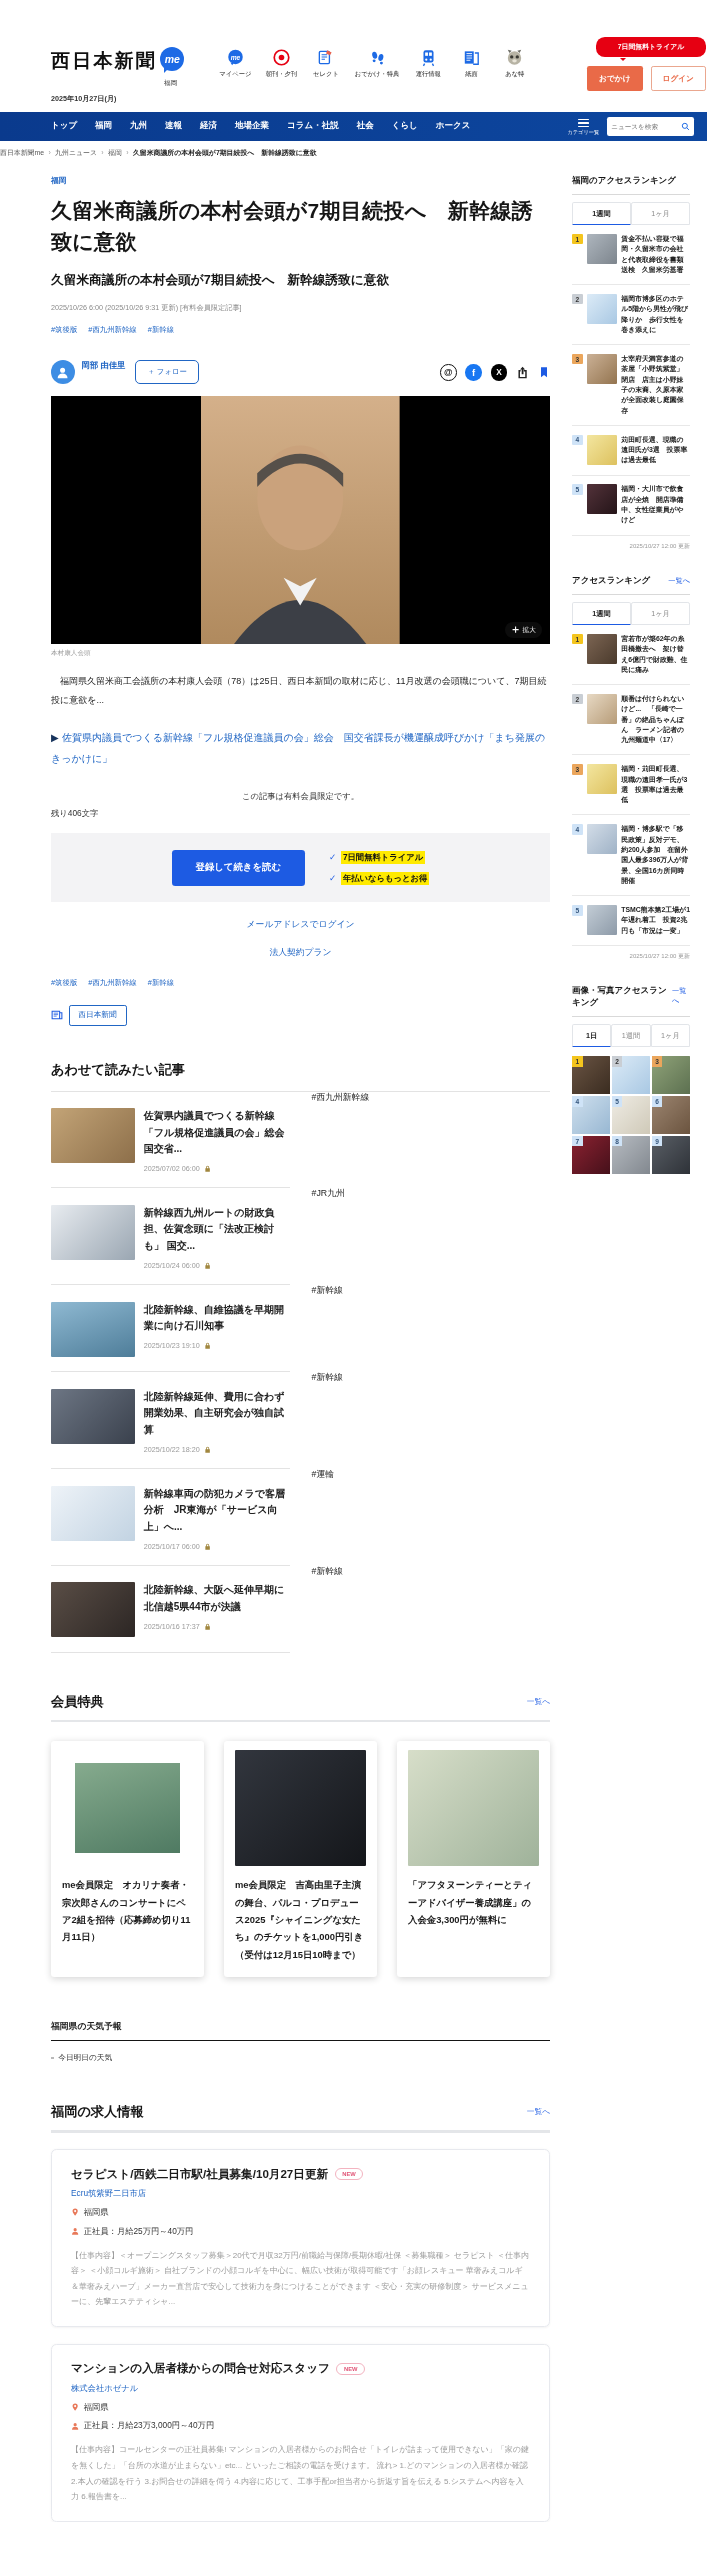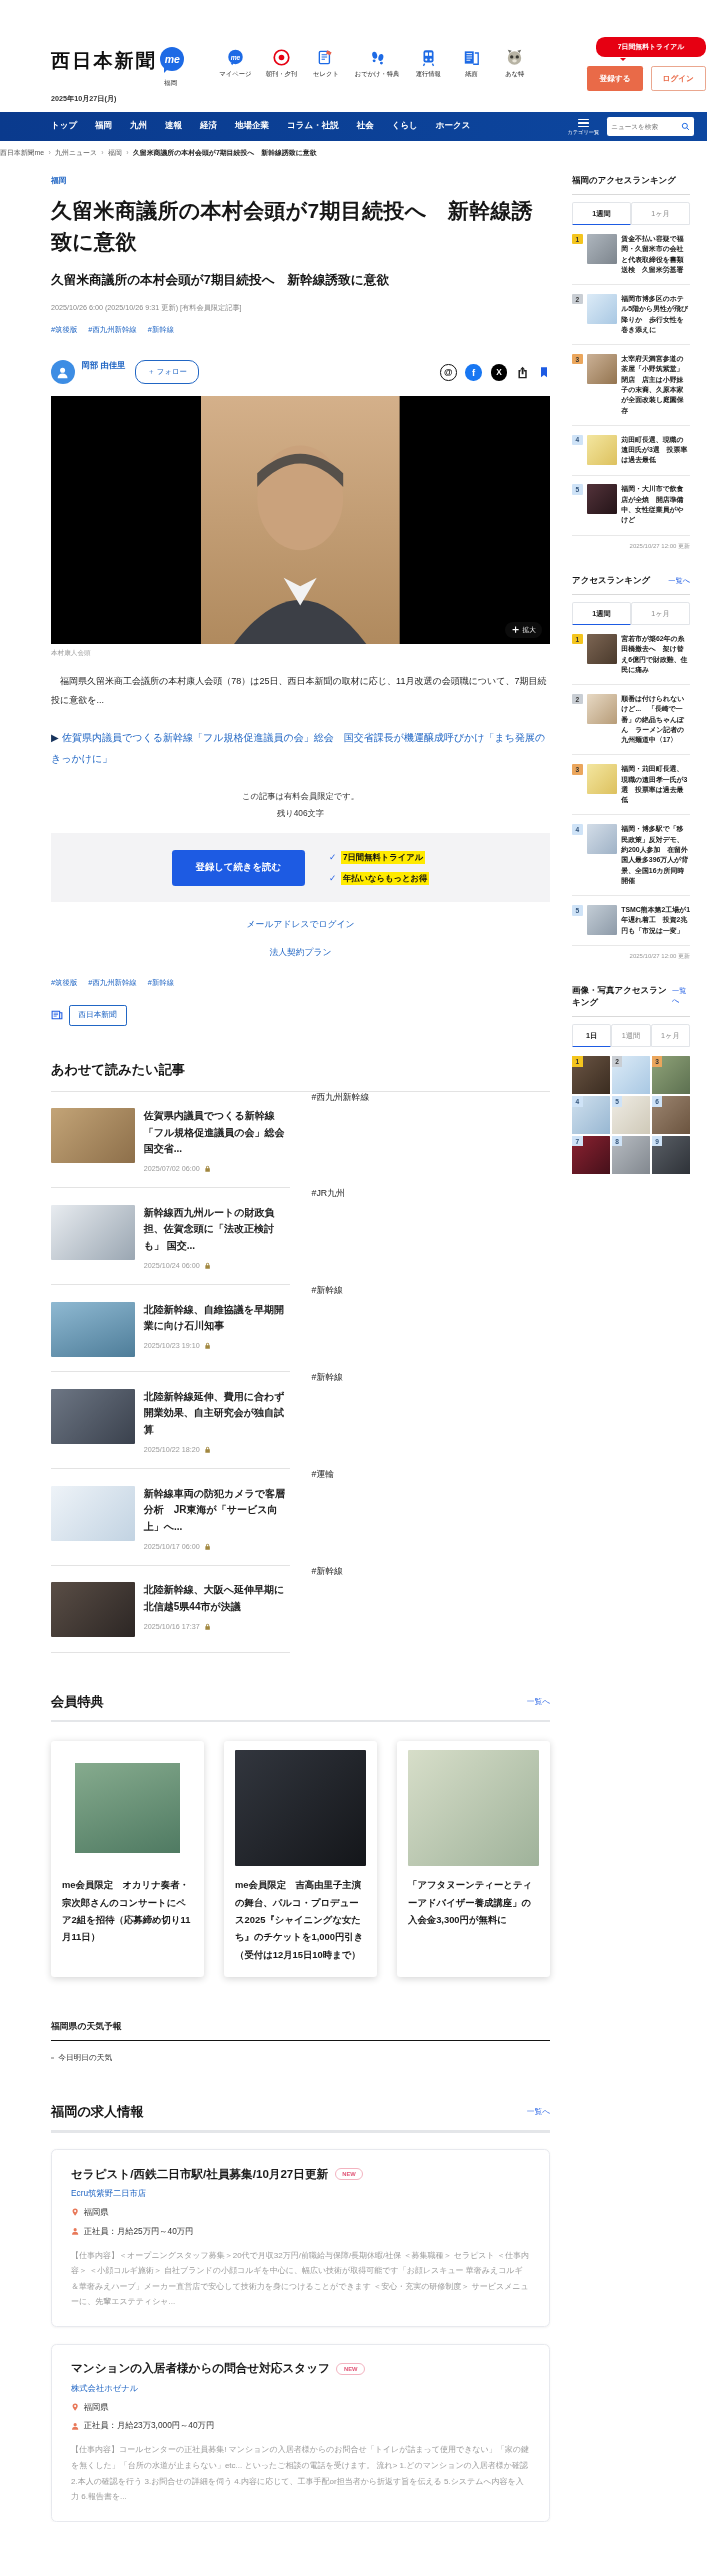--- a/index.html
+++ b/index.html
@@ -52,36 +52,36 @@
   
   .cat-link { color: #2166c4; font-size: 7.7px; font-weight: bold; }
   h1.title { font-size: 21px; line-height: 1.5; color: #161616; margin-top: 8.8px; letter-spacing: 0.3px; }
   h2.subtitle { font-size: 12.7px; line-height: 1.6; color: #161616; margin-top: 12px; }
   .dateline { color: #8a8a8a; font-size: 7.2px; margin-top: 13.2px; }
   .tagrow { display: flex; gap: 11px; margin-top: 12px; }
   .tagrow a { color: #2166c4; font-size: 7.4px; }
   .author-row { display: flex; margin-top: 25px; }
   .avatar { width: 24px; height: 24px; border-radius: 50%; background: #3d8de4; display: flex; align-items: center; justify-content: center; }
   .author-name { color: #2166c4; font-size: 8.3px; font-weight: bold; margin-left: 6.6px; }
-  .btn-follow { border: 0.6px solid #2166c4; color: #2166c4; background: #fff; font-size: 7.4px; padding: 4.4px 11px; border-radius: 10px; margin-left: 10px; cursor: pointer; }
+  .btn-follow { border: 0.6px solid #2166c4; color: #2166c4; background: #fff; font-size: 7.4px; padding: 4.4px 11px; border-radius: 5px; margin-left: 10px; cursor: pointer; }
   .share-row { margin-left: auto; display: flex; align-items: center; gap: 8.8px; }
   .sicon { width: 16.5px; height: 16.5px; border-radius: 50%; display: flex; align-items: center; justify-content: center; font-weight: bold; cursor: pointer; }
   .sicon.threads { border: 1.1px solid #111; color: #111; font-size: 8.8px; }
   .sicon.fb { background: #1877f2; color: #fff; font-size: 9.4px; }
   .sicon.x { background: #000; color: #fff; font-size: 8.3px; }
 
   .photo { position: relative; background: #000; height: 248px; margin-top: 12px; display: flex; justify-content: center; overflow: hidden; }
   .photo svg { height: 100%; }
   .expand-btn { position: absolute; right: 7.7px; bottom: 6.6px; background: rgba(20,20,20,.62); color: #fff; border-radius: 8.8px; padding: 3.3px 6.6px; font-size: 6.6px; display: flex; align-items: center; gap: 3.3px; cursor: pointer; }
   .caption { font-size: 6.6px; color: #999; margin-top: 4.4px; }
   .lead { font-size: 9px; line-height: 2.15; margin-top: 14.3px; color: #222; }
   .rel-link { display: block; margin-top: 16.5px; font-size: 10px; line-height: 2.1; color: #2166c4; }
   .rel-link .tri { color: #16335c; margin-right: 3.3px; }
   .pay-note { text-align: center; font-size: 8.3px; margin-top: 22px; color: #333; }
-  .pay-remain { text-align: center; font-size: 8.3px; margin-top: 5.5px; color: #333; }
+  .pay-remain { text-align: left; font-size: 8.3px; margin-top: 5.5px; color: #333; }
   .paybox { background: #f3f3f5; margin-top: 14.3px; padding: 16.5px 11px; display: flex; align-items: center; justify-content: center; gap: 24px; }
   .btn-read { background: #1d5be3; color: #fff; font-size: 9.4px; font-weight: bold; border: none; border-radius: 3.3px; padding: 11.6px 24px; cursor: pointer; }
   .benefit-line { font-size: 8.3px; font-weight: bold; display: flex; align-items: center; margin-bottom: 7.7px; }
   .benefit-line:last-child { margin-bottom: 0; }
   .benefit-line .chk { color: #1d5be3; margin-right: 4.4px; font-size: 8.8px; }
   .benefit-line em { font-style: normal; background: #ffea00; padding: 1.1px 2.2px; color: #111; }
   .center-link { display: block; text-align: center; color: #2166c4; font-size: 8.8px; margin-top: 16.5px; }
 
   .member-card { position: relative; border: 0.6px solid #dcdcdc; border-radius: 2.2px; margin-top: 31px; padding: 19px 15.4px 10px; }
   .member-pill { position: absolute; top: -10.5px; left: 50%; transform: translateX(-50%); background: #1d5be3; color: #fff; font-size: 7.7px; font-weight: bold; padding: 5.5px 14.3px; border-radius: 12px; white-space: nowrap; }
@@ -288,21 +288,21 @@
               <circle cx="22" cy="16" r="3" fill="#3a3a34"></circle>
               <ellipse cx="17" cy="23" rx="4" ry="3" fill="#e8e4d8"></ellipse>
             </svg>
           </span>
         <span>あな特</span>
       </a>
     </div>
 
     <div class="hdr-right">
       <div class="tooltip">7日間無料トライアル</div>
-      <button class="btn-register">登録する</button>
+      <button class="btn-register">おでかけ</button>
       <button class="btn-login">ログイン</button>
     </div>
   </div>
 </header>
 
 <nav class="nav">
   <div class="nav-inner">
     <a class="nav-item">トップ</a>
     <a class="nav-item">福岡</a>
     <a class="nav-item">九州</a>

